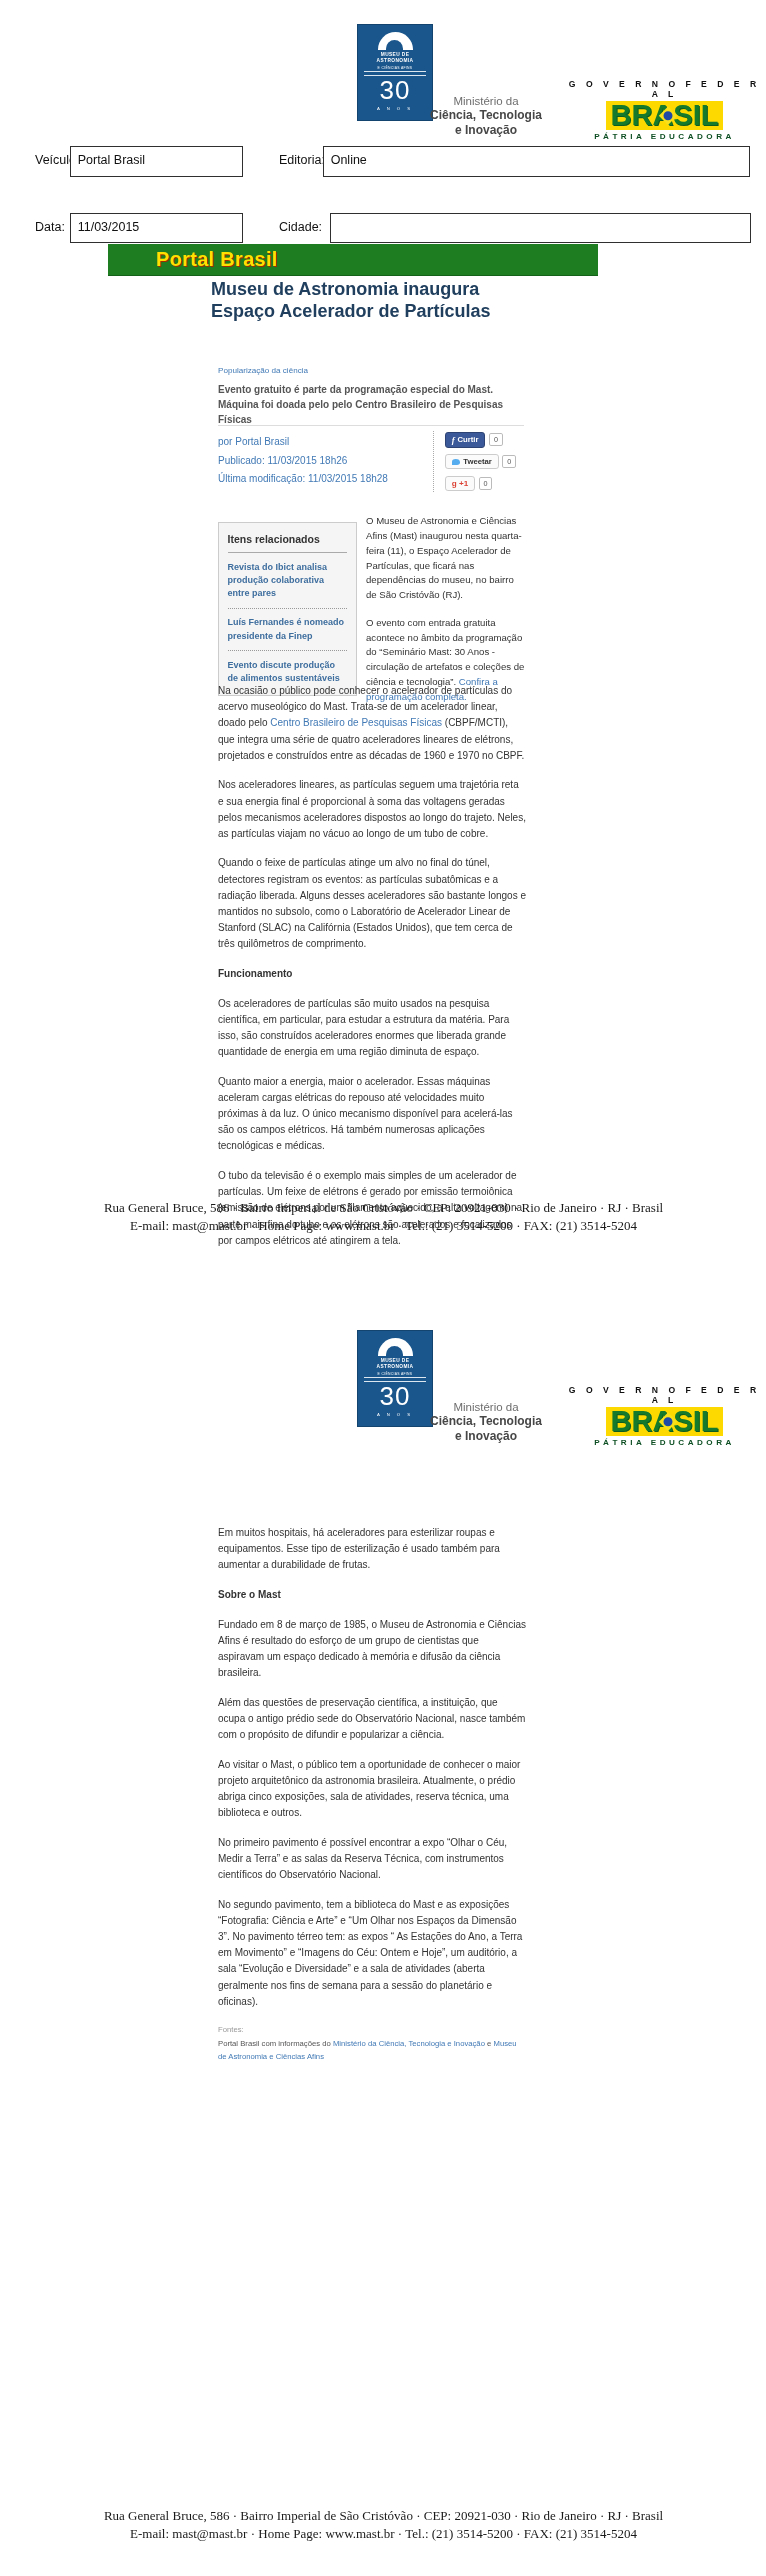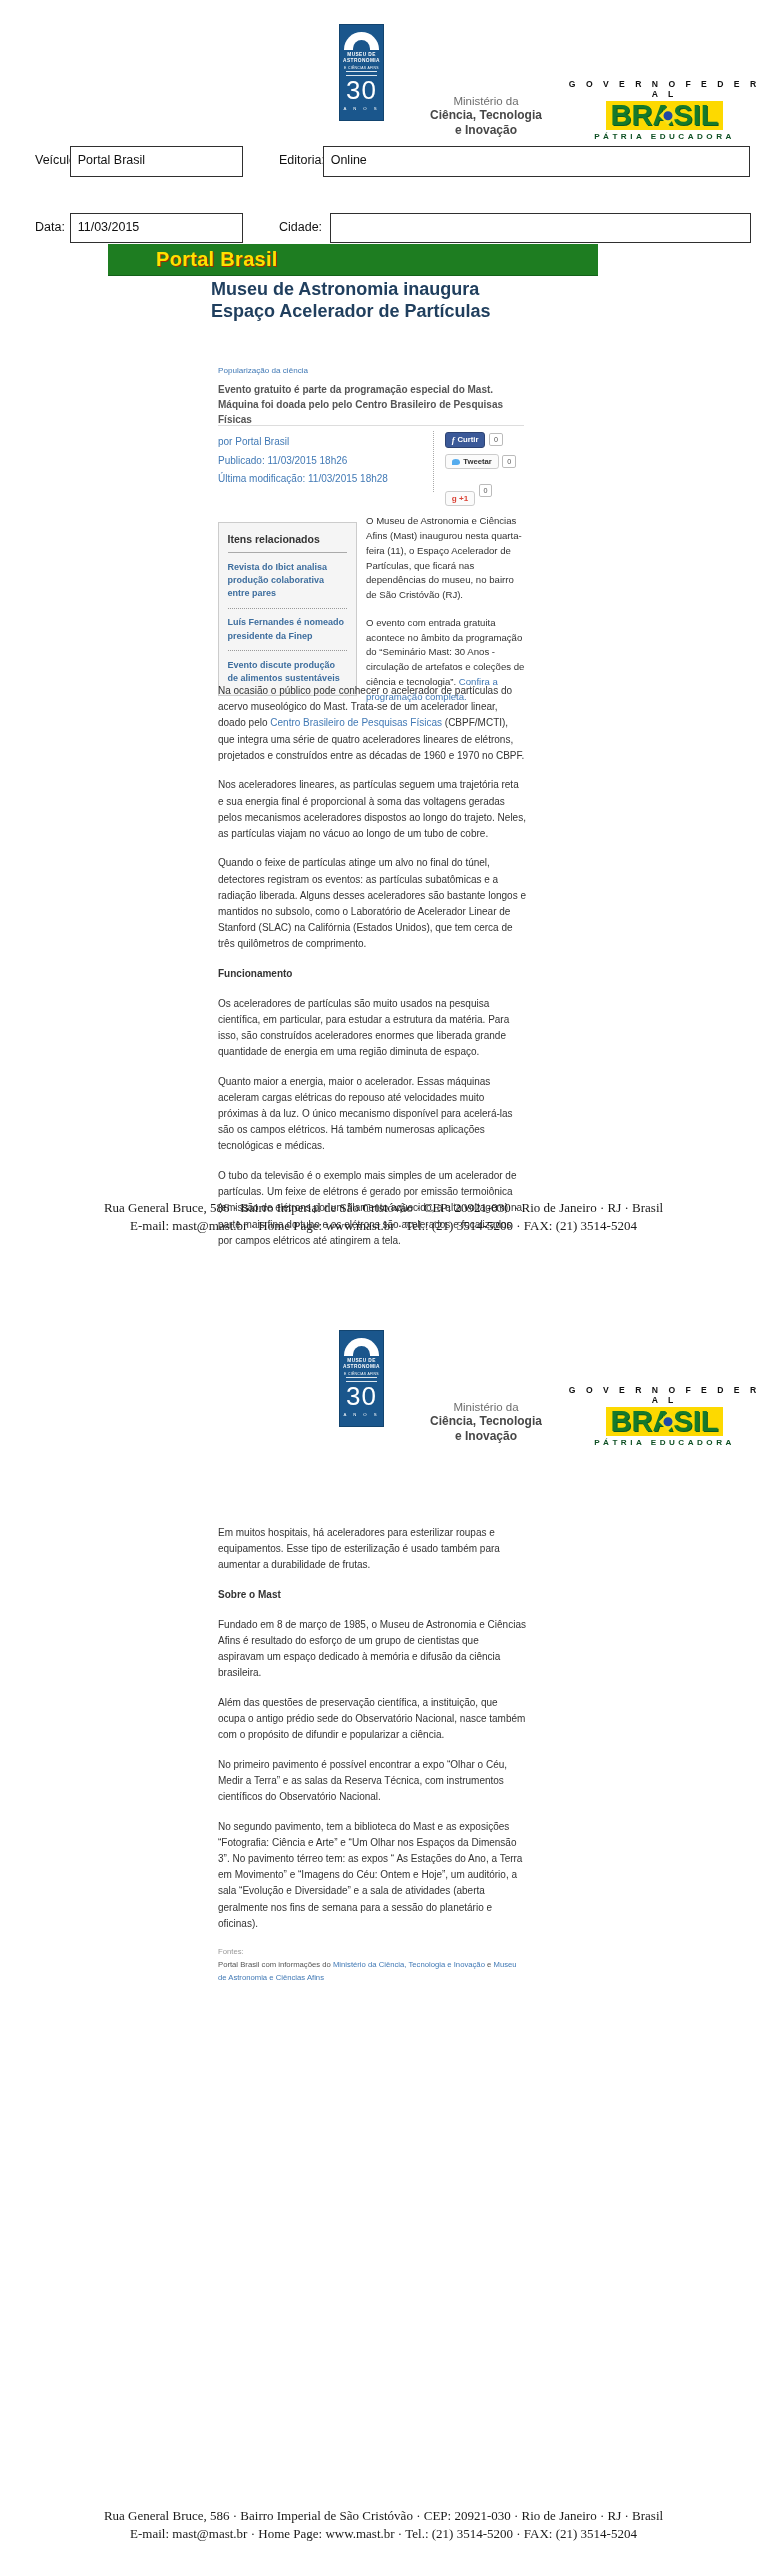--- a/index.html
+++ b/index.html
@@ -5,21 +5,21 @@
   * { margin:0; padding:0; box-sizing:border-box; }
   html,body { background:#fff; }
   body { font-family:"Liberation Sans", sans-serif; }
   .page { position:relative; width:767px; height:2576px; background:#fff; overflow:hidden; }
 
   
   .letterhead { position:absolute; left:0; width:767px; height:144px; }
   .lh-p1 { top:24px; }
   .lh-p2 { top:1330px; }
 
-  .mast-logo { position:absolute; left:339px; top:0; width:45px; height:97px;
+  .mast-logo { position:absolute; left:357px; top:0; width:76px; height:97px;
                background:#1a568c; border:1px solid #12446f; color:#fff; text-align:center; }
   .dome { margin:6.7px auto 1.9px; width:35px; height:18px; background:#fff;
           border-radius:18px 18px 0 0; position:relative; }
   .dome-in { position:absolute; left:8.6px; top:8.6px; width:17px; height:9.6px;
              background:#1a568c; border-radius:9.6px 9.6px 0 0; }
   .mast-t1 { font-size:4.8px; font-weight:bold; letter-spacing:0.4px; line-height:1.35; }
   .mast-t2 { font-size:3.4px; letter-spacing:0.3px; margin-top:1px; }
   .mast-hatch { margin:1.9px 5.8px 1px; height:4.8px;
                 border-top:1px solid rgba(255,255,255,.85);
                 border-bottom:1px solid rgba(255,255,255,.85); }
@@ -68,21 +68,21 @@
   .art-vsep { position:absolute; left:433px; top:431px; height:61px; border-left:1px dotted #aaa; }
 
   .social { position:absolute; left:445px; top:432px; width:86px; }
   .soc-row { display:flex; align-items:center; gap:3.8px; margin-bottom:6.7px; }
   .btn { display:inline-flex; align-items:center; gap:2.9px; font-size:7.7px; font-weight:bold;
          border-radius:2.9px; padding:1.9px 5.8px; cursor:default; }
   .btn-fb { background:#3b5998; color:#fff; border:1px solid #2d4373; }
   .fb-f { font-family:"Liberation Serif",serif; font-style:italic; font-size:8.6px; }
   .btn-tw { background:#fbfbfb; border:1px solid #ccc; color:#333; }
   .tw-bird { width:8.6px; height:6.7px; background:#55acee; border-radius:60% 70% 50% 0; }
-  .btn-gp { background:#fbfbfb; border:1px solid #ccc; color:#db4437; font-size:8.1px;margin-top:15px; }
+  .btn-gp { background:#fbfbfb; border:1px solid #ccc; color:#db4437; font-size:8.1px; }
   .count { border:1px solid #bbb; border-radius:1.9px; padding:1px 3.8px; font-size:7.2px;
            color:#555; background:#fff; }
 
   .related { position:absolute; left:218px; top:522px; width:139px; background:#f5f5f5;
              border:1px solid #ccc; padding:0 8.6px 1.9px; }
   .rel-title { font-size:10.5px; font-weight:bold; color:#333; padding:9.6px 0 7.7px;
                border-bottom:1px solid #aaa; }
   .rel-item { display:block; font-size:9px; font-weight:bold; color:#3e6e9e;
               padding:7.7px 0; line-height:1.45; text-decoration:none; }
   .rel-item + .rel-item { border-top:1px dotted #999; }
@@ -236,20 +236,21 @@
       </div>
       <div class="gov-bottom">PÁTRIA  EDUCADORA</div>
     </div>
   </div>
 
   <div class="art-body2">
     <p>Em muitos hospitais, há aceleradores para esterilizar roupas e equipamentos. Esse tipo de esterilização é usado também para aumentar a durabilidade de frutas.</p>
     <h4>Sobre o Mast</h4>
     <p>Fundado em 8 de março de 1985, o Museu de Astronomia e Ciências Afins é resultado do esforço de um grupo de cientistas que aspiravam um espaço dedicado à memória e difusão da ciência brasileira.</p>
     <p>Além das questões de preservação científica, a instituição, que ocupa o antigo prédio sede do Observatório Nacional, nasce também com o propósito de difundir e popularizar a ciência.</p>
+    <p>Ao visitar o Mast, o público tem a oportunidade de conhecer o maior projeto arquitetônico da astronomia brasileira. Atualmente, o prédio abriga cinco exposições, sala de atividades, reserva técnica, uma biblioteca e outros.</p>
     <p>No primeiro pavimento é possível encontrar a expo “Olhar o Céu, Medir a Terra” e as salas da Reserva Técnica, com instrumentos científicos do Observatório Nacional.</p>
     <p>No segundo pavimento, tem a biblioteca do Mast e as exposições “Fotografia: Ciência e Arte” e “Um Olhar nos Espaços da Dimensão 3”. No pavimento térreo tem: as expos “ As Estações do Ano, a Terra em Movimento” e “Imagens do Céu: Ontem e Hoje”, um auditório, a sala “Evolução e Diversidade” e a sala de atividades (aberta geralmente nos fins de semana para a sessão do planetário e oficinas).</p>
     <div class="fontes">
       <span class="fontes-label">Fontes:</span>
       <span>Portal Brasil com informações do </span><a class="lnk" href="#">Ministério da Ciência, Tecnologia e Inovação</a><span> e </span><a class="lnk" href="#">Museu de Astronomia e Ciências Afins</a>
     </div>
   </div>
 
   <div class="doc-footer ft-p2">
     <div>Rua General Bruce, 586 · Bairro Imperial de São Cristóvão · CEP: 20921-030 · Rio de Janeiro · RJ · Brasil</div>

